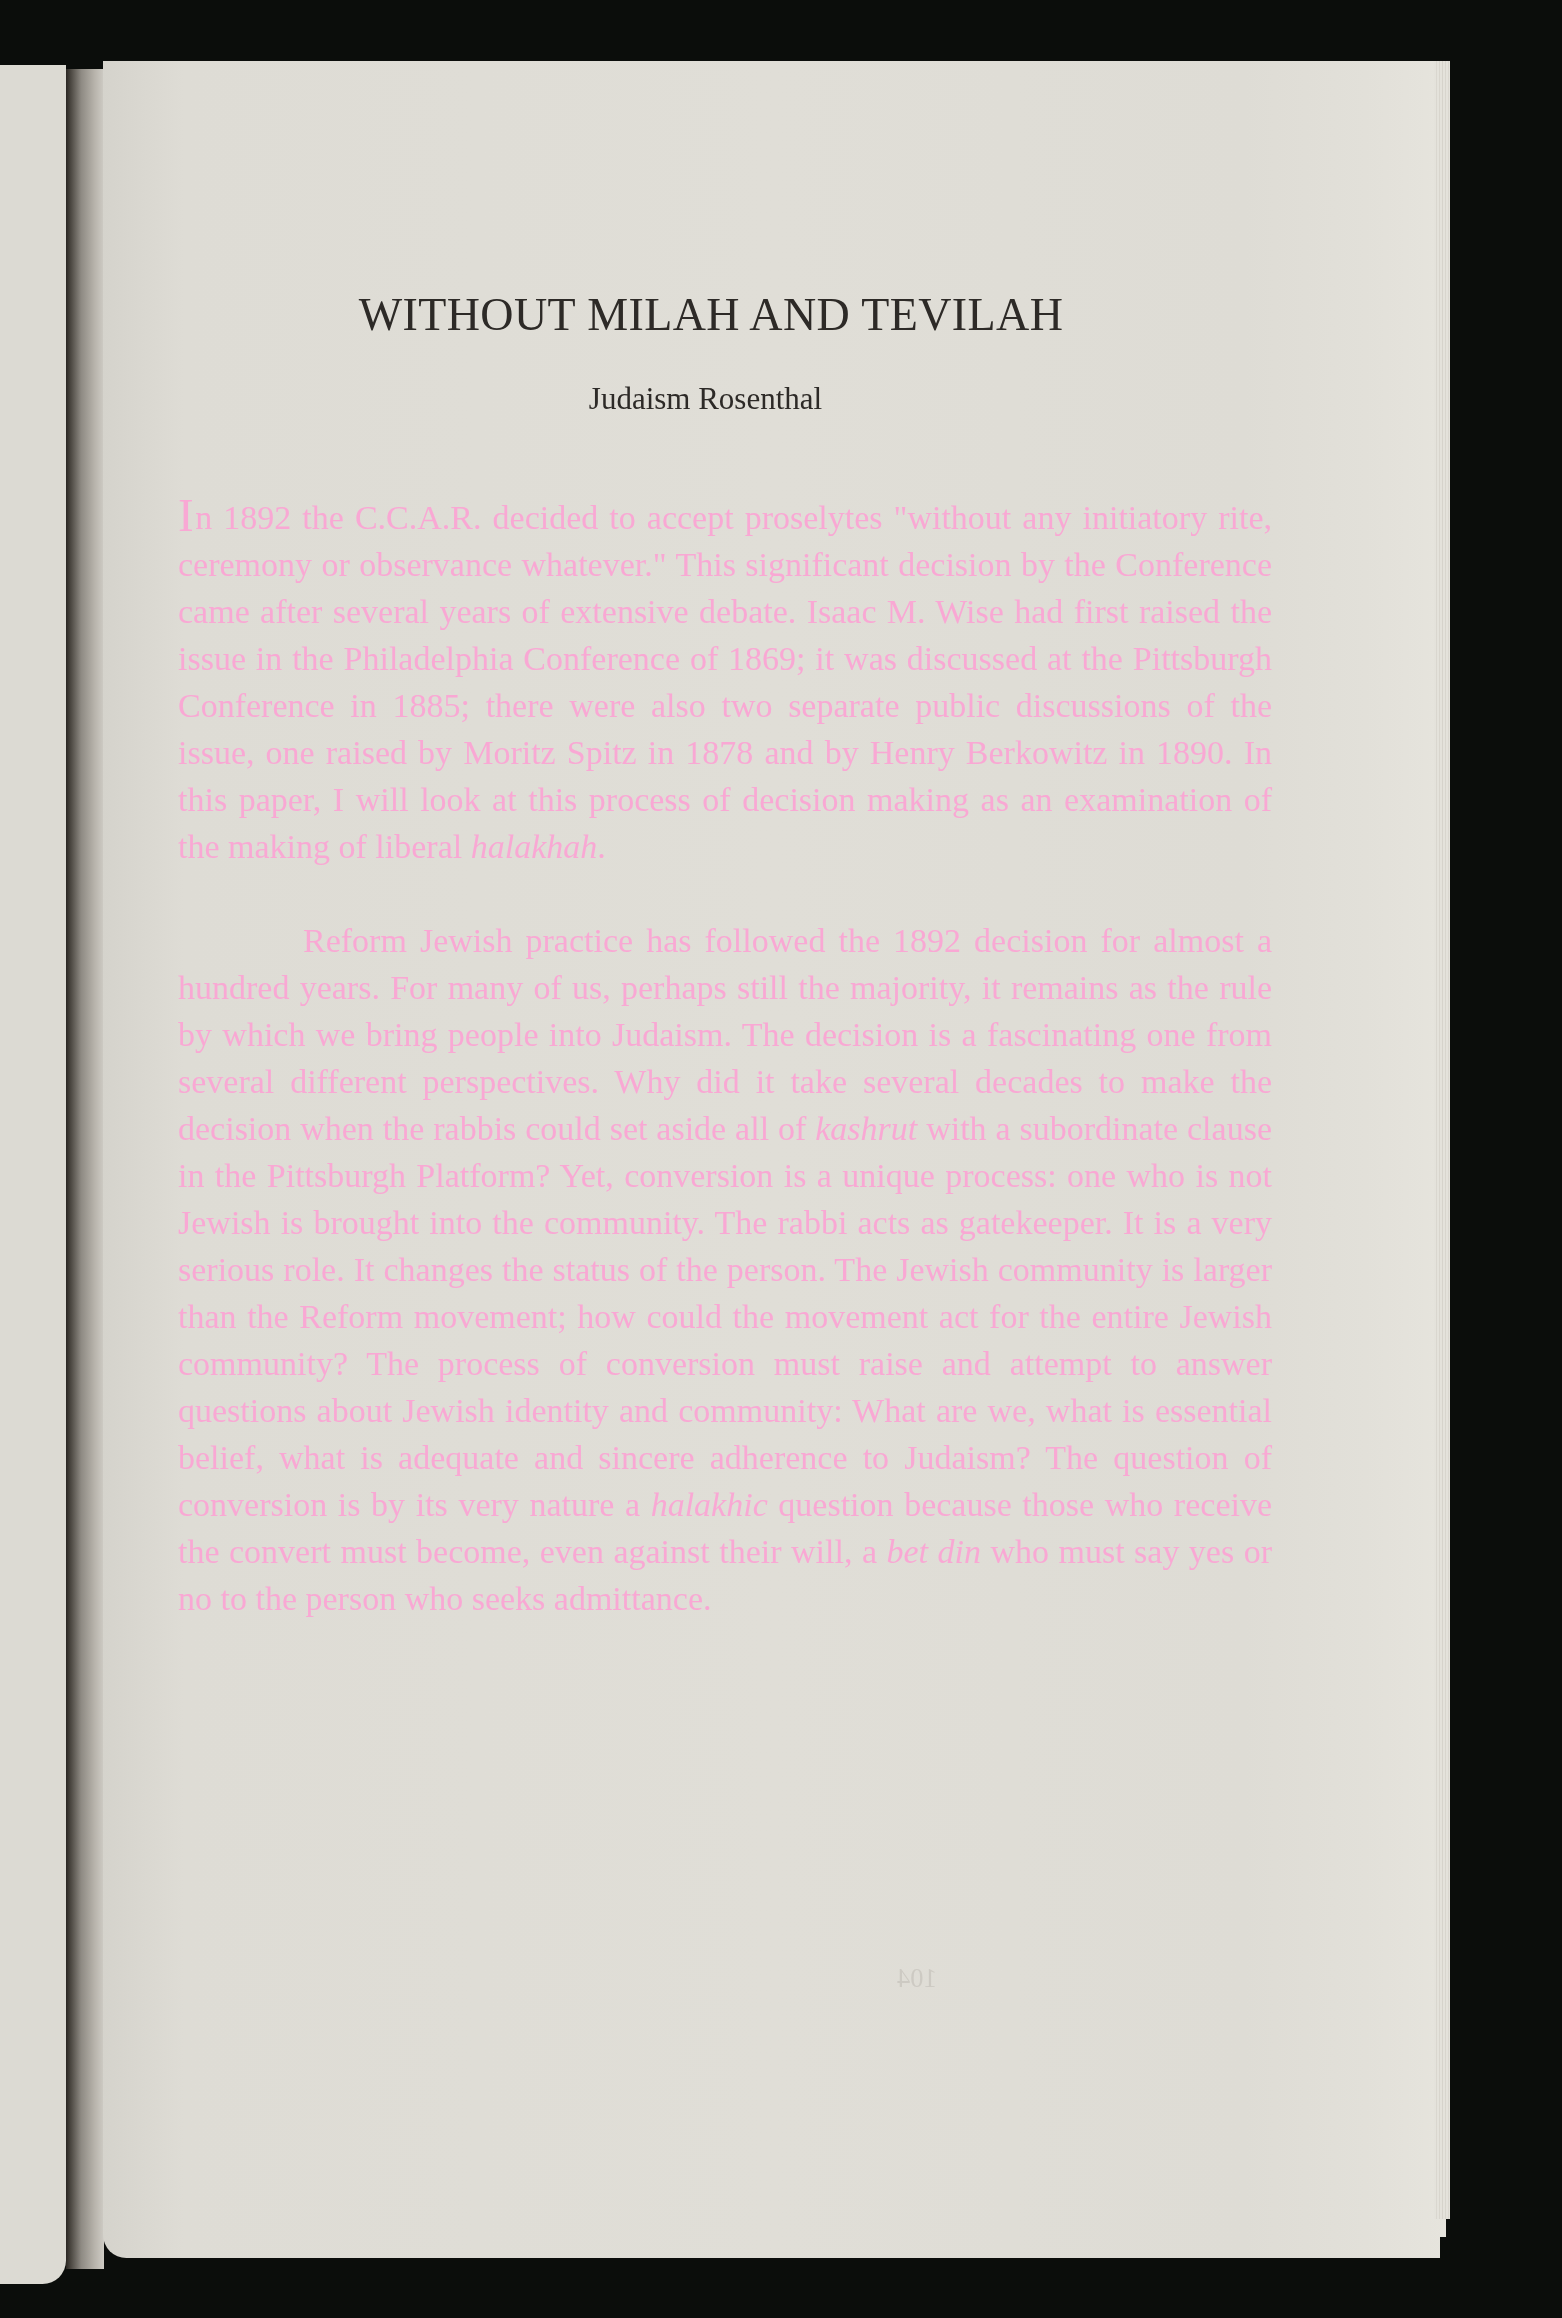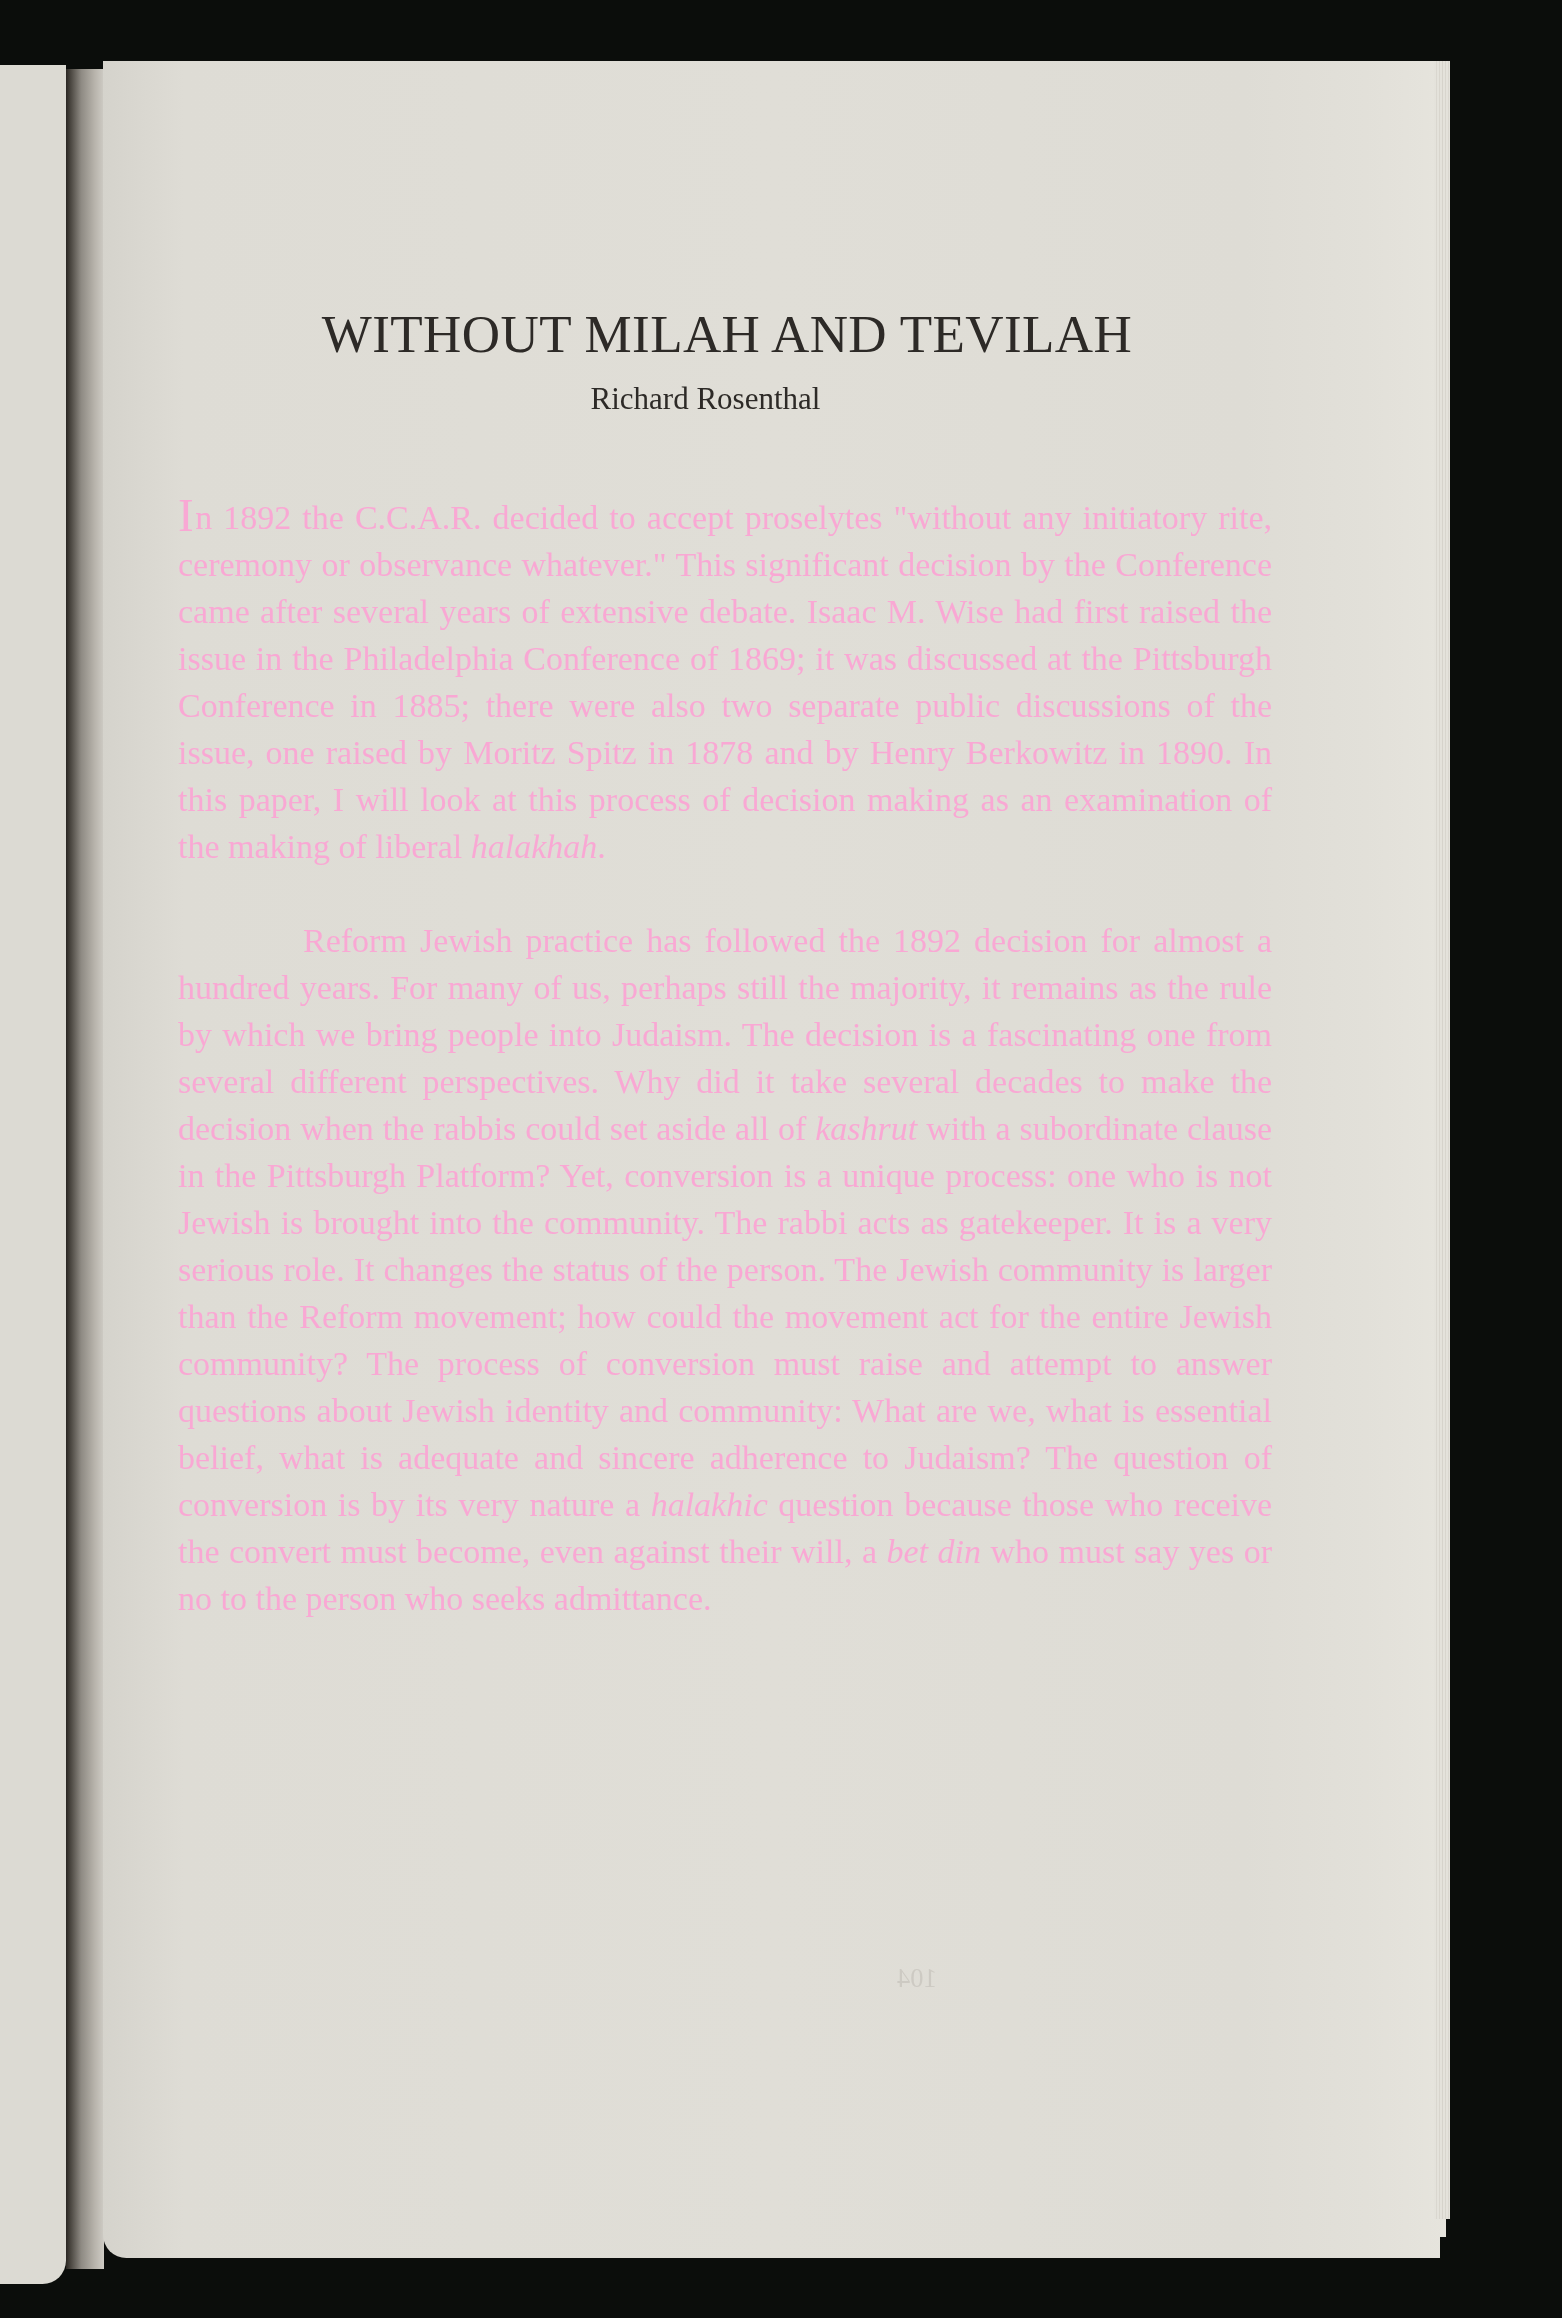--- a/index.html
+++ b/index.html
@@ -66,24 +66,24 @@
       width: 1094px;
       color: #2b2826;
     }
     .title {
       position: absolute;
       top: 288px;
       left: 0;
       width: 1094px;
       text-align: center;
       font-family: "Liberation Serif", "DejaVu Serif", serif;
-      font-size: 53px;
+      font-size: 46px;
       letter-spacing: 0.4px;
       color: #2d2a27;
-      margin: 16px;
+      margin: 0;
       font-weight: normal;
       transform: translateX(-14px);
     }
     .author {
       position: absolute;
       top: 381px;
       left: 0;
       width: 1094px;
       text-align: center;
       font-family: "Liberation Serif", "DejaVu Serif", serif;
@@ -139,21 +139,21 @@
 <body>
 
 <div class="left-page"></div>
 <div class="gutter"></div>
 <div class="page"></div>
 <div class="fore-edge"></div>
 <div class="bottom-cut"></div>
 
 <div class="content">
   <h1 class="title">WITHOUT MILAH AND TEVILAH</h1>
-  <div class="author">Richard Rosenthal</div>
+  <div class="author">Judaism Rosenthal</div>
 
   <div class="body-text">
     <p class="para first"><span class="dropcap">I</span><span>n 1892 the C.C.A.R. decided to accept proselytes "without any initiatory rite, ceremony or observance whatever." This significant decision by the Conference came after several years of extensive debate. Isaac M. Wise had first raised the issue in the Philadelphia Conference of 1869; it was discussed at the Pittsburgh Conference in 1885; there were also two separate public discussions of the issue, one raised by Moritz Spitz in 1878 and by Henry Berkowitz in 1890. In this paper, I will look at this process of decision making as an examination of the making of liberal </span><em>halakhah</em><span>.</span></p>
     <p class="para"><span>Reform Jewish practice has followed the 1892 decision for almost a hundred years. For many of us, perhaps still the majority, it remains as the rule by which we bring people into Judaism. The decision is a fascinating one from several different perspectives. Why did it take several decades to make the decision when the rabbis could set aside all of </span><em>kashrut</em><span> with a subordinate clause in the Pittsburgh Platform? Yet, conversion is a unique process: one who is not Jewish is brought into the community. The rabbi acts as gatekeeper. It is a very serious role. It changes the status of the person. The Jewish community is larger than the Reform movement; how could the movement act for the entire Jewish community? The process of conversion must raise and attempt to answer questions about Jewish identity and community: What are we, what is essential belief, what is adequate and sincere adherence to Judaism? The question of conversion is by its very nature a </span><em>halakhic</em><span> question because those who receive the convert must become, even against their will, a </span><em>bet din</em><span> who must say yes or no to the person who seeks admittance.</span></p>
   </div>
 
   <div class="bleed">104</div>
 </div>
 
 

